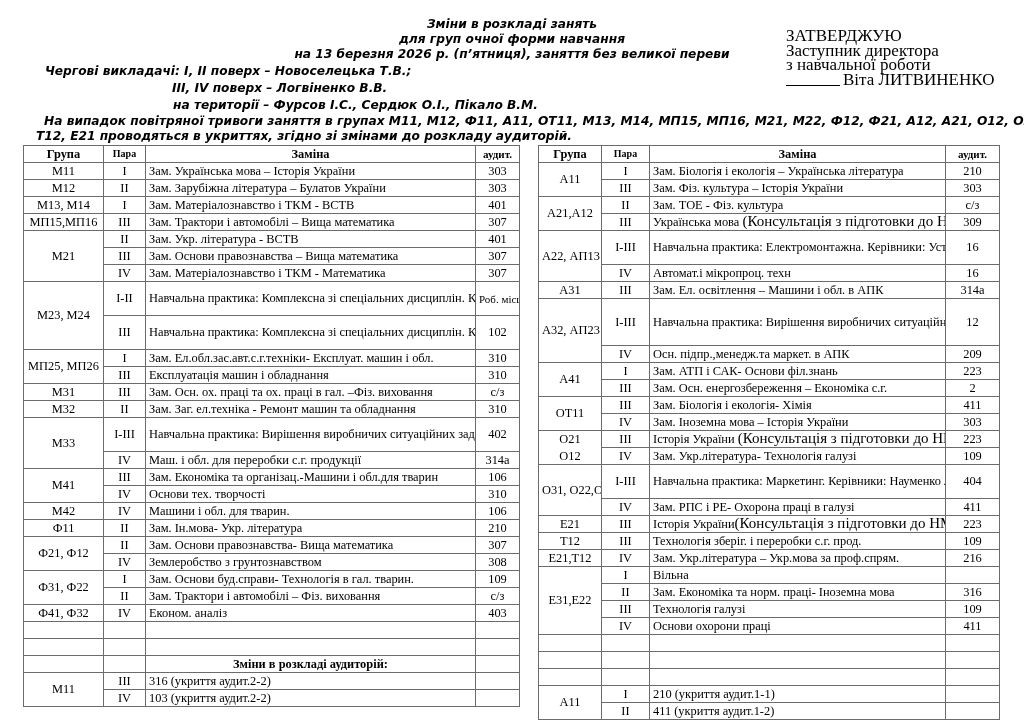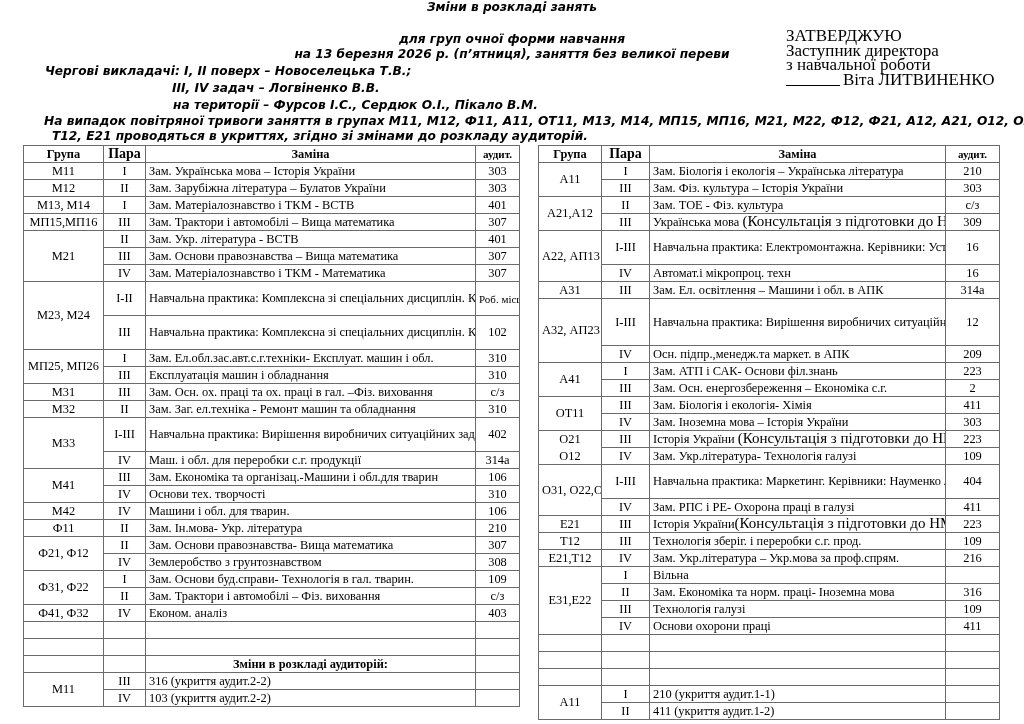--- a/index.html
+++ b/index.html
@@ -4,42 +4,42 @@
 <style>
   html,body{margin:0;padding:0;background:#fff;}
   body{width:1024px;height:724px;position:relative;overflow:hidden;color:#000;}
   .hdr{position:absolute;font-family:"DejaVu Sans",sans-serif;font-weight:bold;font-style:italic;font-size:12.2px;line-height:15px;white-space:nowrap;}
   .hdr.c{left:0;width:1024px;text-align:center;}
   .appr{position:absolute;left:786px;top:29px;font-family:Liberation Serif, serif;font-size:17px;line-height:14.5px;}
   .appr .sig{display:inline-block;width:54px;border-bottom:1px solid #000;margin-right:3px;vertical-align:-1px;}
   table.sch{position:absolute;border-collapse:collapse;font-family:"Liberation Serif",serif;font-size:12.4px;table-layout:fixed;}
   table.sch td,table.sch th{border:1px solid #6b6b6b;padding:0 3px;height:16px;line-height:14.5px;overflow:hidden;white-space:nowrap;}
   table.sch th{font-weight:bold;text-align:center;}
-  table.sch th.p{font-size:14px;}
+  table.sch th.p{font-size:10px;}
   table.sch th.a{font-size:11px;}
   td.g,td.p,td.a{text-align:center;}
   td.s{text-align:left;padding-left:5px;margin-top:32px;}
   td.wrap{white-space:normal;}
   td.a.small{font-size:11px;line-height:12px;}
   .cons{font-size:15px;}
   td.bold{font-weight:bold;text-align:center;}
   #left{left:23px;top:145px;width:496px;}
   #right{left:538px;top:145px;width:461px;}
 </style>
 </head>
 <body>
 
-<div class="hdr c" style="top:0;">Зміни в розкладі занять</div>
+<div class="hdr c" style="top:17px;">Зміни в розкладі занять</div>
 <div class="hdr c" style="top:32px;">для груп очної форми навчання</div>
 <div class="hdr c" style="top:47px;">на 13 березня 2026 р. (п’ятниця), заняття без великої переви</div>
 <div class="hdr" style="left:45px;top:64px;">Чергові викладачі: I, II поверх – Новоселецька Т.В.;</div>
-<div class="hdr" style="left:172px;top:81px;">III, IV задач –  Логвіненко В.В.</div>
+<div class="hdr" style="left:172px;top:81px;">III, IV поверх –  Логвіненко В.В.</div>
 <div class="hdr" style="left:173px;top:98px;">на території –  Фурсов І.С.,   Сердюк О.І.,   Пікало В.М.</div>
 <div class="hdr" style="left:44px;top:114px;">На випадок повітряної тривоги заняття в групах М11, М12, Ф11, А11, ОТ11, М13, М14, МП15, МП16, М21, М22, Ф12, Ф21, А12, А21, О12, О21,</div>
-<div class="hdr" style="left:52px;top:129px;">Т12, Е21 проводяться в укриттях, згідно зі змінами до розкладу аудиторій.</div>
+<div class="hdr" style="left:36px;top:129px;">Т12, Е21 проводяться в укриттях, згідно зі змінами до розкладу аудиторій.</div>
 
 <div class="appr">
   <div>ЗАТВЕРДЖУЮ</div>
   <div>Заступник директора</div>
   <div>з навчальної роботи</div>
   <div><span class="sig"></span><span>Віта ЛИТВИНЕНКО</span></div>
 </div>
 
 <table class="sch" id="left">
   <colgroup>

